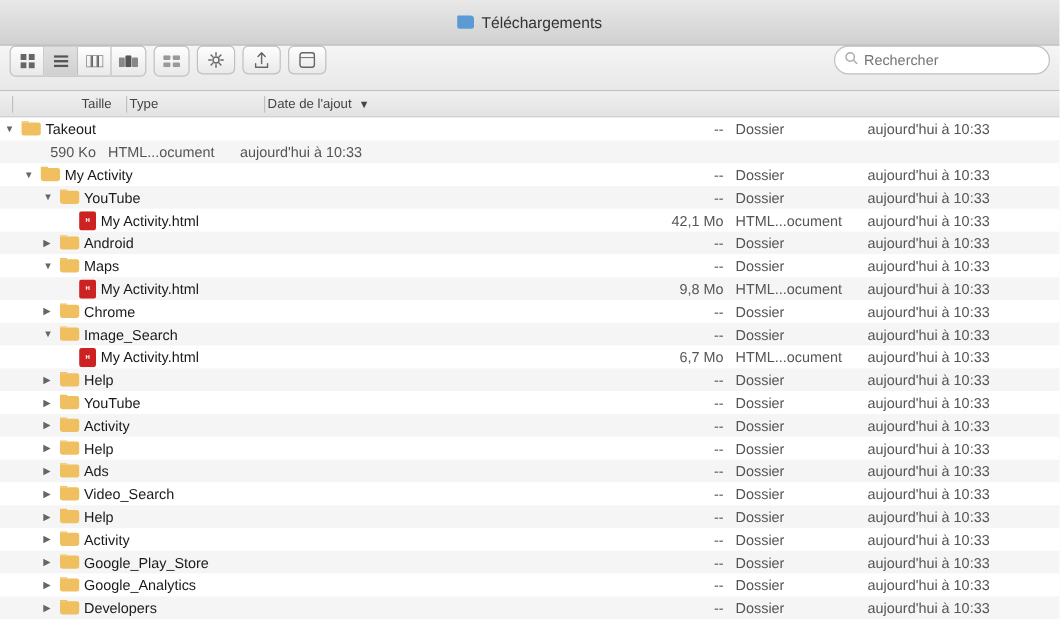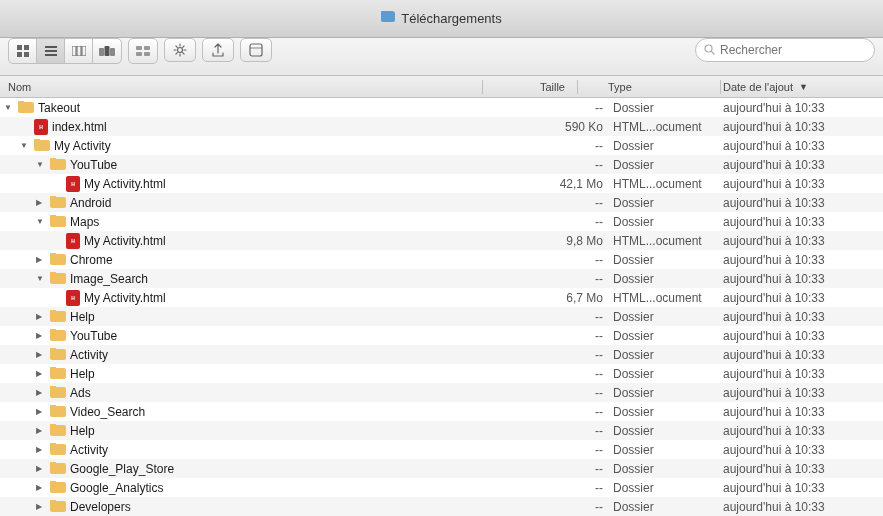--- a/index.html
+++ b/index.html
@@ -21,20 +21,21 @@
       display: flex;
       align-items: center;
       justify-content: center;
       position: relative;
     }
     .title-bar-title {
       font-size: 13px;
       font-weight: 500;
       color: #333;
       display: flex;
+      align-items: center;
       gap: 6px;
     }
 
     
     .toolbar {
       background: linear-gradient(to bottom, #f5f5f5, #e8e8e8);
       border-bottom: 1px solid #c0c0c0;
       height: 38px;
       display: flex;
       align-items: flex-start;
@@ -110,21 +111,21 @@
       border-bottom: 1px solid #c0c0c0;
       height: 22px;
       align-items: center;
       padding: 0 0 0 8px;
       font-size: 11px;
       color: #444;
       font-weight: 500;
     }
     .col-nom { flex: 1; }
     .col-taille { width: 90px; text-align: right; padding-right: 10px; }
-    .col-type { width: 110px; margin-left: 28px; }
+    .col-type { width: 110px; }
     .col-date { width: 160px; display: flex; align-items: center; gap: 3px; }
 
     .col-header-divider {
       width: 1px;
       height: 14px;
       background: #c0c0c0;
       margin: 0 2px;
     }
 
     
@@ -265,21 +266,20 @@
       <svg width="11" height="11" viewBox="0 0 11 11">
         <circle cx="4.5" cy="4.5" r="3.5" fill="none" stroke="#aaa" stroke-width="1.2"></circle>
         <line x1="7.5" y1="7.5" x2="10" y2="10" stroke="#aaa" stroke-width="1.2" stroke-linecap="round"></line>
       </svg>
     </span>
     <input type="text" placeholder="Rechercher" style="">
   </div>
 </div>
 
 <div class="col-header">
-  <div class="col-nom">Nom</div>
   <div class="col-header-divider"></div>
   <div class="col-taille">Taille</div>
   <div class="col-header-divider"></div>
   <div class="col-type">Type</div>
   <div class="col-header-divider"></div>
   <div class="col-date">
     <span>Date de l'ajout</span>
     <span class="sort-arrow">▼</span>
   </div>
 </div>
@@ -292,26 +292,20 @@
         <span style="display: inline-block; width: 16px; height: 11px; background: rgb(240, 192, 96); border-radius: 0px 2px 2px; margin-right: 4px; position: relative; vertical-align: middle; flex-shrink: 0;">
           <span style="position: absolute; top: -3px; left: 0px; width: 6px; height: 3px; background: rgb(240, 192, 96); border-radius: 1px 1px 0px 0px;"></span>
         </span>
         <span class="file-label">Takeout</span>
       </div>
       <div class="file-size-cell">--</div>
       <div class="file-type-cell">Dossier</div>
       <div class="file-date-cell">aujourd'hui à 10:33</div>
     </div>
     <div class="file-row">
-      <div class="file-name-cell">
-        <span style="display: inline-block; width: 20px;"></span>
-        <span style="display: inline-block; width: 14px;"></span>
-        <span style="display: inline-flex; align-items: center; justify-content: center; width: 14px; height: 16px; background: rgb(204, 34, 34); border-radius: 2px; margin-right: 4px; vertical-align: middle; flex-shrink: 0; font-size: 5px; color: white; font-weight: bold;">H</span>
-        <span class="file-label">index.html</span>
-      </div>
       <div class="file-size-cell">590 Ko</div>
       <div class="file-type-cell">HTML...ocument</div>
       <div class="file-date-cell">aujourd'hui à 10:33</div>
     </div>
     <div class="file-row">
       <div class="file-name-cell">
         <span style="display: inline-block; width: 20px;"></span>
         <span style="display: inline-block; width: 12px; font-size: 8px; color: rgb(102, 102, 102); margin-right: 2px; vertical-align: middle; cursor: pointer;">▼</span>
         <span style="display: inline-block; width: 16px; height: 11px; background: rgb(240, 192, 96); border-radius: 0px 2px 2px; margin-right: 4px; position: relative; vertical-align: middle; flex-shrink: 0;">
           <span style="position: absolute; top: -3px; left: 0px; width: 6px; height: 3px; background: rgb(240, 192, 96); border-radius: 1px 1px 0px 0px;"></span>

